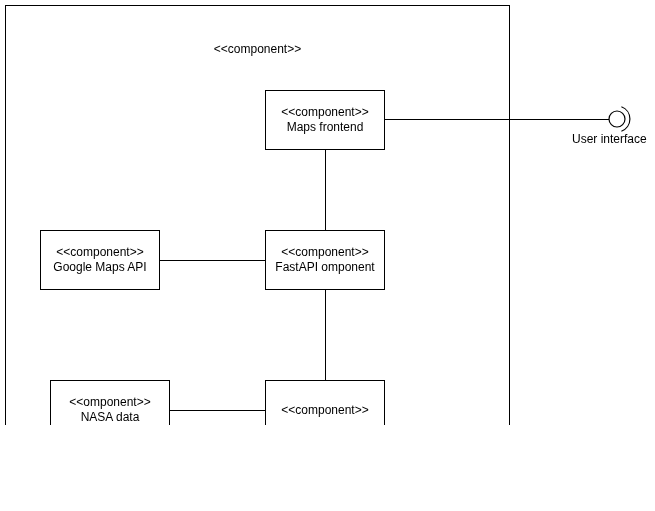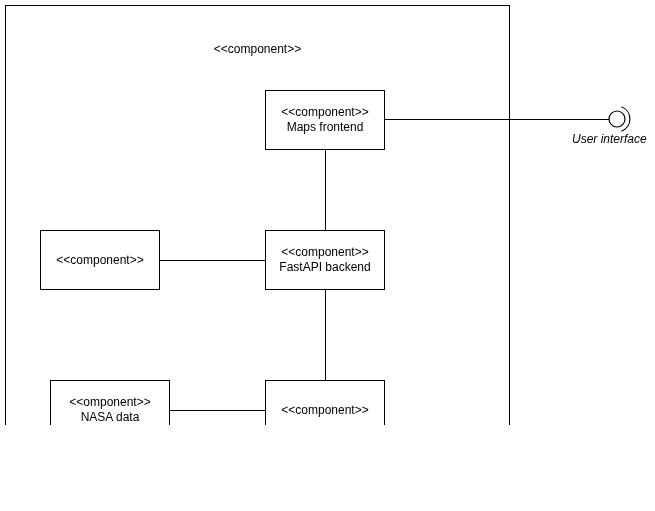--- a/index.html
+++ b/index.html
@@ -68,21 +68,20 @@
     left: 600px;
     top: 99px;
     width: 40px;
     height: 42px;
   }
   .interface-label {
     position: absolute;
     left: 572px;
     top: 132px;
     white-space: nowrap;
-    font-style: italic;
   }
 </style>
 </head>
 <body>
 
 <div class="canvas">
 
   <div class="outer-box"></div>
   <div class="outer-label">&lt;&lt;component&gt;&gt;</div>
 
@@ -92,25 +91,26 @@
   <div class="edge edge-fastapi-search"></div>
   <div class="edge edge-nasa-search"></div>
 
   <div class="node node-react">
     <span>&lt;&lt;component&gt;&gt;</span>
     <span>Maps frontend</span>
   </div>
 
   <div class="node node-google">
     <span>&lt;&lt;component&gt;&gt;</span>
+    <span>Google Maps API</span>
   </div>
 
   <div class="node node-fastapi">
     <span>&lt;&lt;component&gt;&gt;</span>
-    <span>FastAPI backend</span>
+    <span>FastAPI omponent</span>
   </div>
 
   <div class="node node-nasa">
     <span>&lt;&lt;omponent&gt;&gt;</span>
     <span>NASA data</span>
   </div>
 
   <div class="node node-search">
     <span>&lt;&lt;component&gt;&gt;</span>
   </div>

